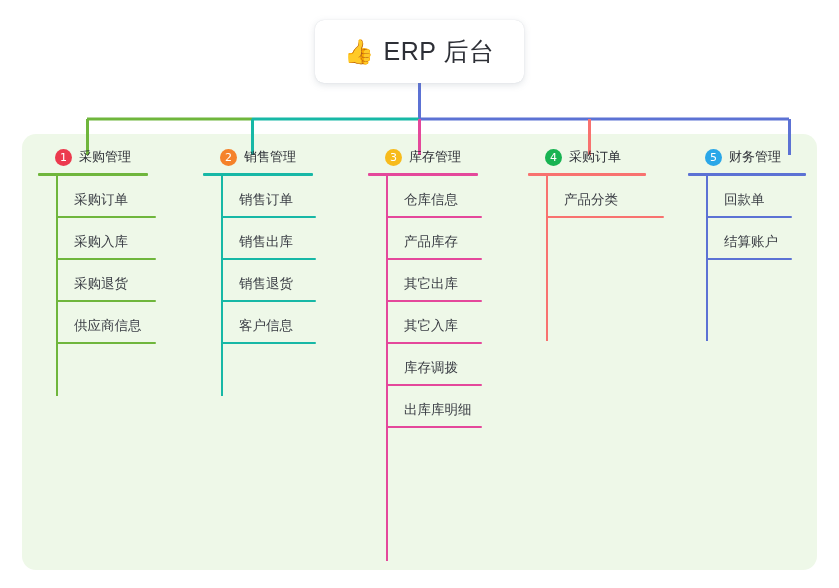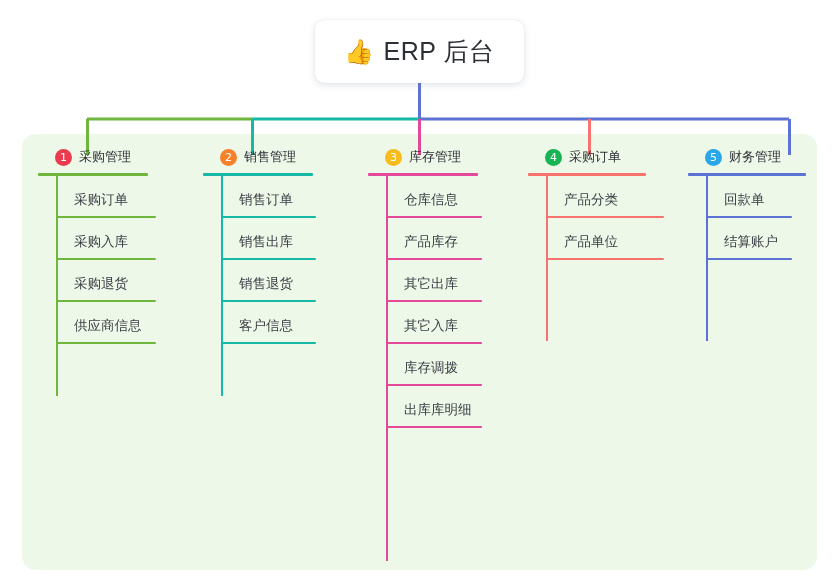--- a/index.html
+++ b/index.html
@@ -256,24 +256,20 @@
         <span class="badge" style="background: rgb(24, 179, 82);">4</span>
         <span class="col-title">采购订单</span>
       </div>
       <div class="col-rule" style="background: rgb(248, 114, 111); width: 118px;"></div>
       <div class="leaves">
         <div class="spine" style="background: rgb(248, 114, 111); height: 165px;"></div>
         <div class="leaf">
           <span class="leaf-label">产品分类</span>
           <div class="leaf-rule" style="background: rgb(248, 114, 111); width: 118px;"></div>
         </div>
-        <div class="leaf">
-          <span class="leaf-label">产品单位</span>
-          <div class="leaf-rule" style="background: rgb(248, 114, 111); width: 118px;"></div>
-        </div>
       </div>
     </div>
     <div class="column" style="left: 688px; width: 145px;">
       <div class="col-header">
         <span class="badge" style="background: rgb(42, 167, 232);">5</span>
         <span class="col-title">财务管理</span>
       </div>
       <div class="col-rule" style="background: rgb(92, 114, 212); width: 118px;"></div>
       <div class="leaves">
         <div class="spine" style="background: rgb(92, 114, 212); height: 165px;"></div>

